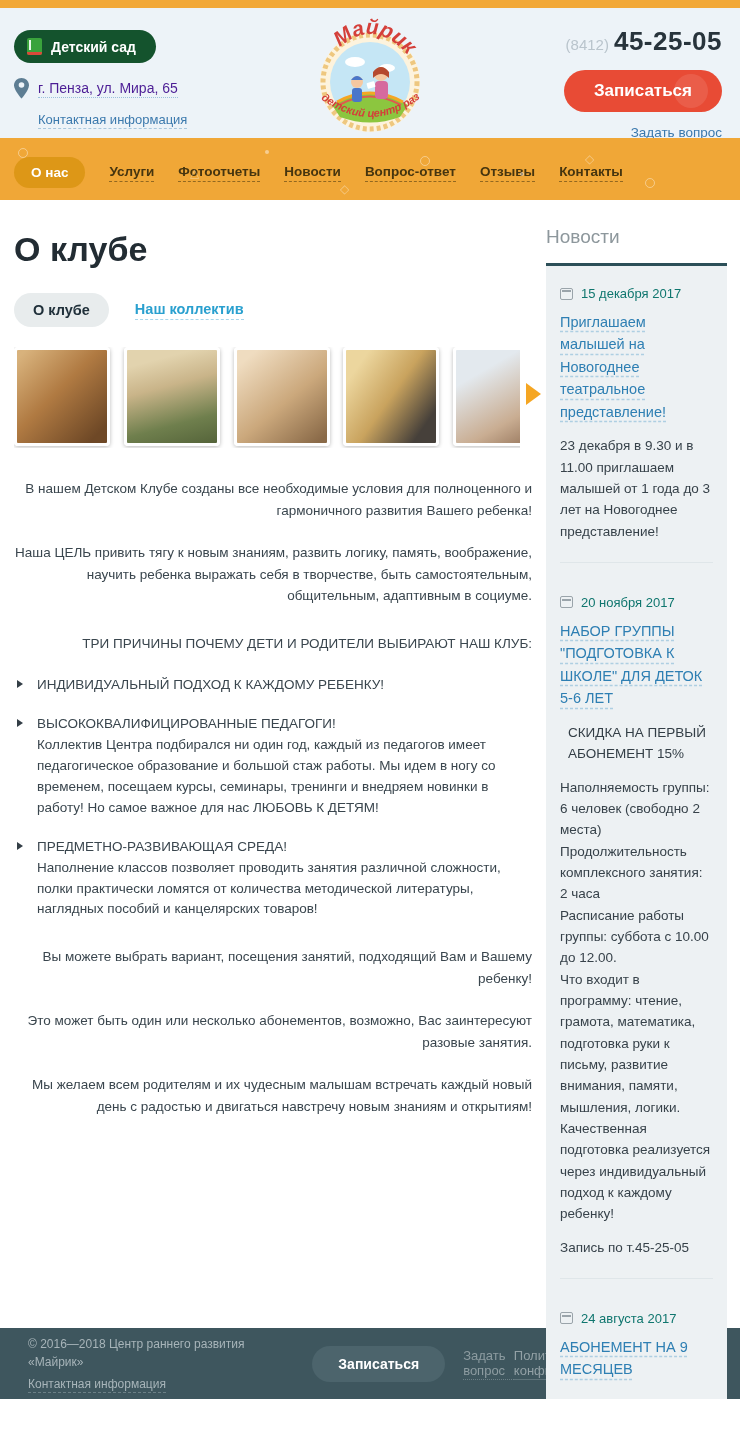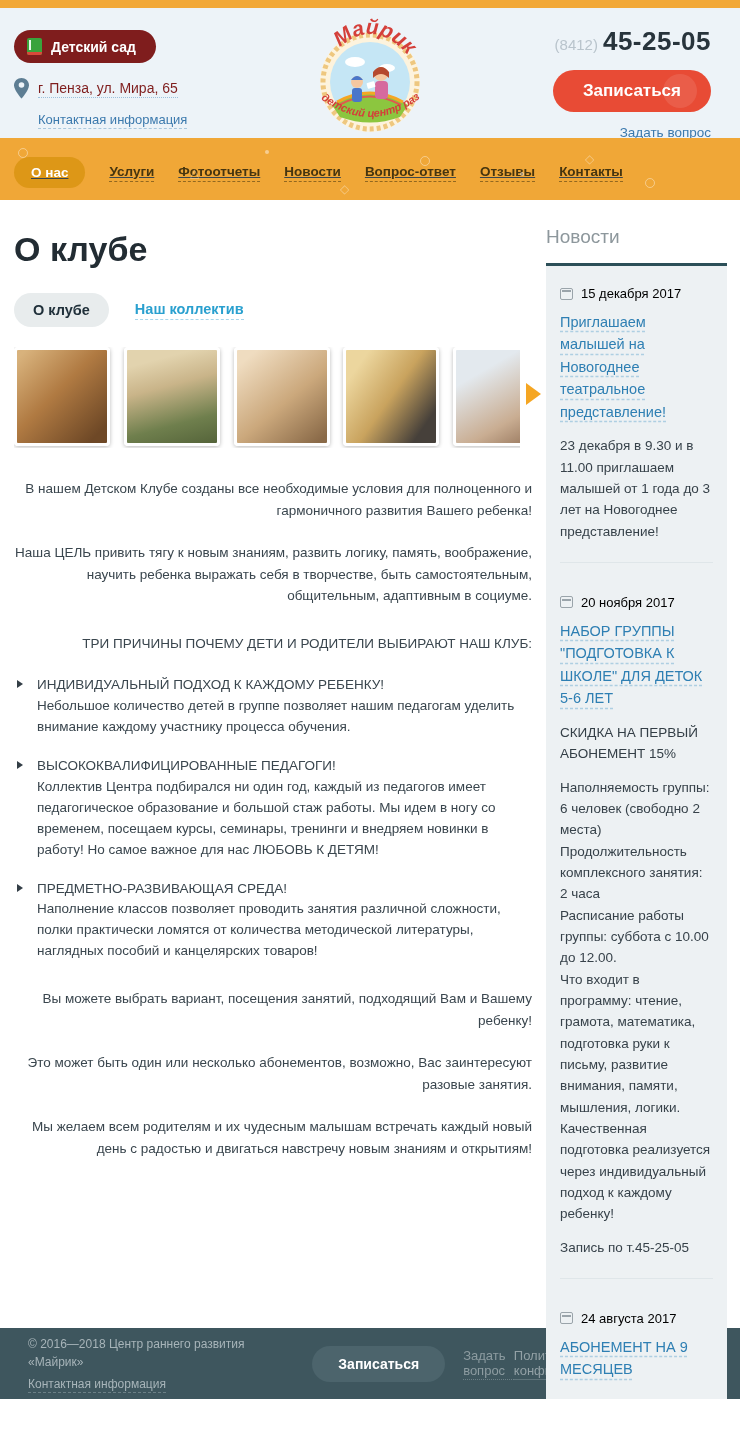--- a/index.html
+++ b/index.html
@@ -7,51 +7,51 @@
   body {
     font-family: "Liberation Sans", "DejaVu Sans", sans-serif;
     background:#ffffff; color:#3a464e; font-size:13.5px;
   }
   a { text-decoration:none; cursor:pointer; }
 
   
   .top-strip { height:8px; background:#f2a838; }
   .header { position:relative; height:130px; background:#edf3f8; }
   .hdr-left { position:absolute; left:14px; top:22px; }
-  .kg-btn { display:inline-flex; align-items:center; gap:9px; background:#7f1d1d;
+  .kg-btn { display:inline-flex; align-items:center; gap:9px; background:#14532d;
     color:#fff; font-weight:bold; font-size:14px; padding:8px 20px 8px 13px;
     border-radius:20px; border:none; cursor:pointer; }
   .book-ic { width:15px; height:17px; background:#3aa33c; border-radius:2px; position:relative; }
   .book-ic::before { content:""; position:absolute; left:2px; top:2px; right:4px; height:10px;
     border-left:2px solid #e8f7e8; }
   .book-ic::after { content:""; position:absolute; left:0; right:0; bottom:0; height:3px;
     background:#d94a3a; border-radius:0 0 2px 2px; }
   .addr-row { display:flex; align-items:center; gap:9px; margin-top:15px; }
-  .addr-text { color:#7f1d1d; font-size:14px;
+  .addr-text { color:#4c1d95; font-size:14px;
     border-bottom:1px dotted #9cc0dc; padding-bottom:1px; }
   .contact-link { display:inline-block; margin-top:13px; margin-left:24px; color:#3b79ad;
     font-size:13px; border-bottom:1px dashed #a9c8de; padding-bottom:1px; }
 
   .hdr-logo { position:absolute; left:50%; top:2px; transform:translateX(-50%); }
 
-  .hdr-right { position:absolute; right:29px; top:18px; text-align:right; }
+  .hdr-right { position:absolute; right:18px; top:18px; text-align:right; }
   .phone-row { font-size:15px; color:#b9c4cc; }
   .phone-num { font-size:26px; font-weight:bold; color:#28343c; letter-spacing:.5px; margin-left:5px; }
   .signup-btn { position:relative; overflow:hidden; margin-top:13px; background:#e84b35; color:#fff;
     font-weight:bold; font-size:17px; padding:11px 30px; border:none; border-radius:23px; cursor:pointer;
     font-family:inherit; }
   .signup-btn::after { content:""; position:absolute; right:14px; top:50%; width:34px; height:34px;
     transform:translateY(-50%); border-radius:50%; background:rgba(255,255,255,.10); }
   .ask-link { display:inline-block; margin-top:13px; color:#3b79ad; font-size:13.5px;
     border-bottom:1px dotted #9cc0dc; padding-bottom:1px; }
 
   
   .hero { position:relative; background:#f0a737; padding:10px 14px 12px; overflow:hidden; }
   .hero h1 { color:#fff; font-size:34px; font-weight:bold; line-height:1.06; letter-spacing:.3px; }
-  .hero-nav { display:flex; align-items:center; gap:24px; margin-top:9px;text-decoration:underline; }
+  .hero-nav { display:flex; align-items:center; gap:24px; margin-top:9px; }
   .nav-pill { background:#dd9717; color:#fff; font-weight:bold; font-size:13.5px;
     padding:8px 17px; border-radius:17px; }
   .nav-link { color:#46350f; font-weight:bold; font-size:13.5px;
     border-bottom:1px dashed rgba(70,53,15,.55); padding-bottom:2px; }
   .konf { position:absolute; color:rgba(255,255,255,.38); font-size:12px; pointer-events:none; }
   .konf.dot { width:4px; height:4px; background:rgba(255,255,255,.45); border-radius:50%; }
   .konf.ring { width:10px; height:10px; border:1.5px solid rgba(255,255,255,.4); border-radius:50%; }
 
   
   .main-wrap { position:relative; background:#fff; padding:30px 14px 0; min-height:1128px; }
@@ -83,27 +83,27 @@
   .tri { position:absolute; left:3px; top:5px; width:0; height:0;
     border-left:6px solid #333e46; border-top:4.5px solid transparent; border-bottom:4.5px solid transparent; }
 
   
   .sidebar { position:absolute; left:546px; top:26px; width:181px; }
   .sb-title { font-size:19px; font-weight:normal; color:#8d979c; margin-bottom:15px; }
   .sb-divider { height:3px; background:#2c4f58; }
   .sb-box { background:#edf1f3; padding:20px 14px 26px; }
   .news-item { margin-bottom:20px; }
   .news-item + .news-item { border-top:1px solid #dfe6e9; padding-top:32px; }
-  .news-date { display:flex; align-items:center; gap:8px; color:#000000; font-size:13px; margin-bottom:10px; }
+  .news-date { display:flex; align-items:center; gap:8px; color:#0f766e; font-size:13px; margin-bottom:10px; }
   .cal-ic { width:13px; height:12px; border:1.5px solid #9aa4aa; border-radius:2px; position:relative; flex:none; }
   .cal-ic::before { content:""; position:absolute; left:1px; right:1px; top:1.5px; height:2px; background:#9aa4aa; }
   .news-link { display:inline; color:#2e7fb3; font-size:14.5px; line-height:1.55;
     text-decoration:underline; text-decoration-style:dashed; text-decoration-color:#aecfe2;
     text-underline-offset:4px; }
-  .news-sub { color:#333e46; font-size:13.5px; line-height:1.55; margin-top:13px; }
+  .news-sub { color:#333e46; font-size:13.5px; line-height:1.55; margin-top:13px;margin-left:8px; }
   .news-body { color:#37424a; font-size:13.5px; line-height:1.58; margin-top:12px; white-space:pre-line; }
 
   
   .footer { height:71px; background:#3e565e; display:flex; align-items:center; padding:0 28px; }
   .f-left { font-size:12px; color:#a7b4b9; line-height:1.5; }
   .f-copy { margin-bottom:4px; }
   .f-contact { color:#a7b4b9; font-size:12px; border-bottom:1px dashed #6b7f86; padding-bottom:1px; }
   .f-center { display:flex; align-items:center; gap:18px; margin-left:52px; }
   .f-btn { background:#4c646c; color:#fff; font-weight:bold; font-size:14px; padding:10px 26px;
     border:none; border-radius:20px; cursor:pointer; font-family:inherit; }
@@ -219,21 +219,20 @@
 
     <div class="text">
       <p>В нашем Детском Клубе созданы все необходимые условия для полноценного и гармоничного развития Вашего ребенка!</p>
       <p>Наша ЦЕЛЬ привить тягу к новым знаниям, развить логику, память, воображение, научить ребенка выражать себя в творчестве, быть самостоятельным, общительным, адаптивным в социуме.</p>
       <p class="reasons-title">ТРИ ПРИЧИНЫ ПОЧЕМУ ДЕТИ И РОДИТЕЛИ ВЫБИРАЮТ НАШ КЛУБ:</p>
 
       <ul class="blist">
         <li>
           <span class="tri"></span>
           <div>ИНДИВИДУАЛЬНЫЙ ПОДХОД К КАЖДОМУ РЕБЕНКУ!</div>
-          <div>Небольшое количество детей в группе позволяет нашим педагогам уделить внимание каждому участнику процесса обучения.</div>
         </li>
         <li>
           <span class="tri"></span>
           <div>ВЫСОКОКВАЛИФИЦИРОВАННЫЕ ПЕДАГОГИ!</div>
           <div>Коллектив Центра подбирался ни один год, каждый из педагогов имеет педагогическое образование и большой стаж работы. Мы идем в ногу со временем, посещаем курсы, семинары, тренинги и внедряем новинки в работу! Но самое важное для нас ЛЮБОВЬ К ДЕТЯМ!</div>
         </li>
         <li>
           <span class="tri"></span>
           <div>ПРЕДМЕТНО-РАЗВИВАЮЩАЯ СРЕДА!</div>
           <div>Наполнение классов позволяет проводить занятия различной сложности, полки практически ломятся от количества методической литературы, наглядных пособий и канцелярских товаров!</div>

